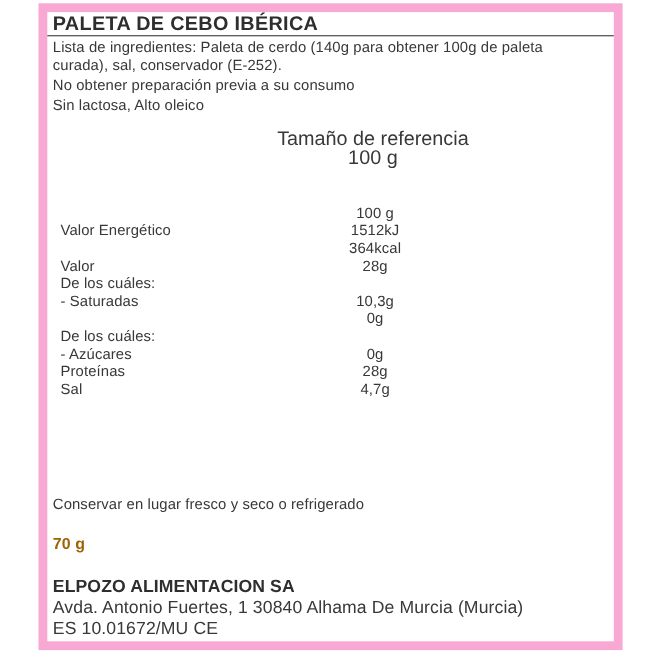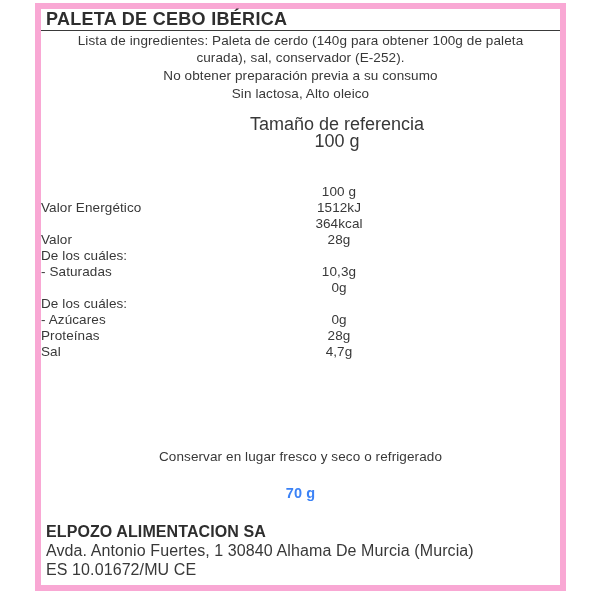--- a/index.html
+++ b/index.html
@@ -18,21 +18,21 @@
     height: 600px;
     background: #ffffff;
     overflow: hidden;
   }
   .label-box {
     position: absolute;
     left: 35px;
     top: 3px;
     width: 531px;
     height: 588px;
-    border: 6px solid #f9a8d4;
+    border: 8px solid #f9a8d4;
     box-sizing: border-box;
     background: #ffffff;
   }
   .title-row {
     position: absolute;
     top: 0;
     left: 0;
     right: 0;
     height: 21px;
     border-bottom: 1px solid #3a3a3a;
@@ -45,21 +45,20 @@
     color: #2e2e2e;
   }
   .bodytext {
     position: absolute;
     left: 5px;
     right: 5px;
     font-size: 13.5px;
     letter-spacing: 0.1px;
     line-height: 16px;
     white-space: nowrap;
-    text-align: center;
   }
   .ing-line1 { top: 24px; }
   .ing-line2 { top: 41px; }
   .prep-line { top: 59px; }
   .claims-line { top: 77px; }
   .center-col {
     position: absolute;
     left: 296px;
     transform: translateX(-50%);
     text-align: center;
@@ -75,36 +74,36 @@
     right: 0;
   }
   .nrow {
     position: relative;
     height: 16px;
     line-height: 16px;
     font-size: 13.5px;
     letter-spacing: 0.1px;
     white-space: nowrap;
   }
-  .nlabel { padding-left: 0; }
+  .nlabel { padding-left: 12px; }
   .nrow.indent .nlabel { }
   .nvalue {
     position: absolute;
     left: 298px;
     top: 0;
     transform: translateX(-50%);
     text-align: center;
   }
   .storage-line { top: 440px; white-space: nowrap; }
   .weight-line {
     top: 476px;
     font-weight: bold;
     font-size: 14.5px;
     white-space: nowrap;
-    color: #3b82f6;
+    color: #a16207;
   }
   .manufacturer {
     position: absolute;
     left: 5px;
     right: 5px;
     top: 513px;
     font-size: 16px;
     line-height: 19px;
     letter-spacing: 0.1px;
     white-space: nowrap;

